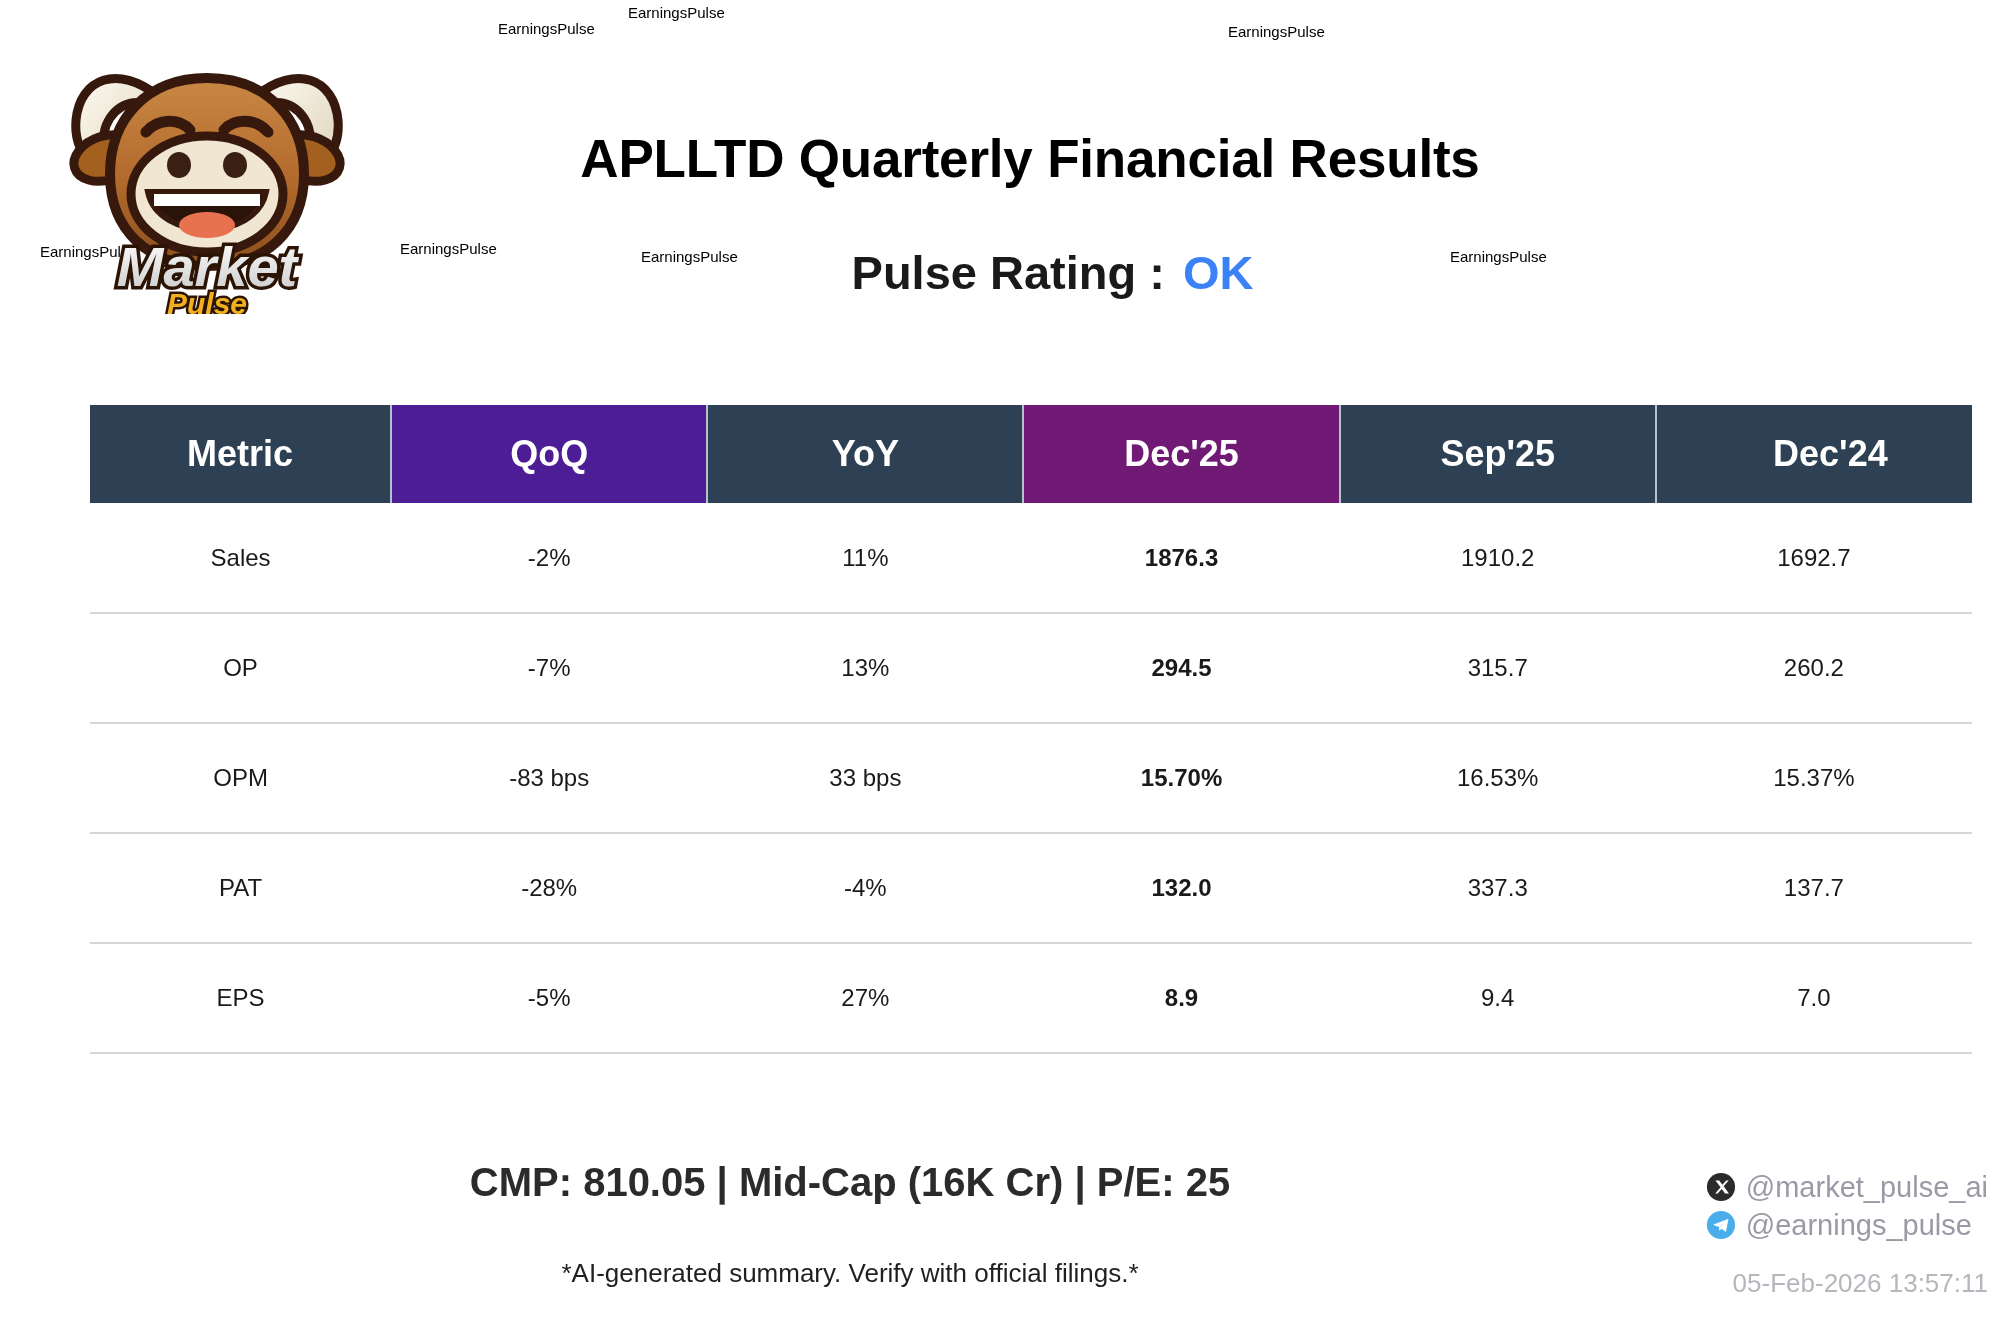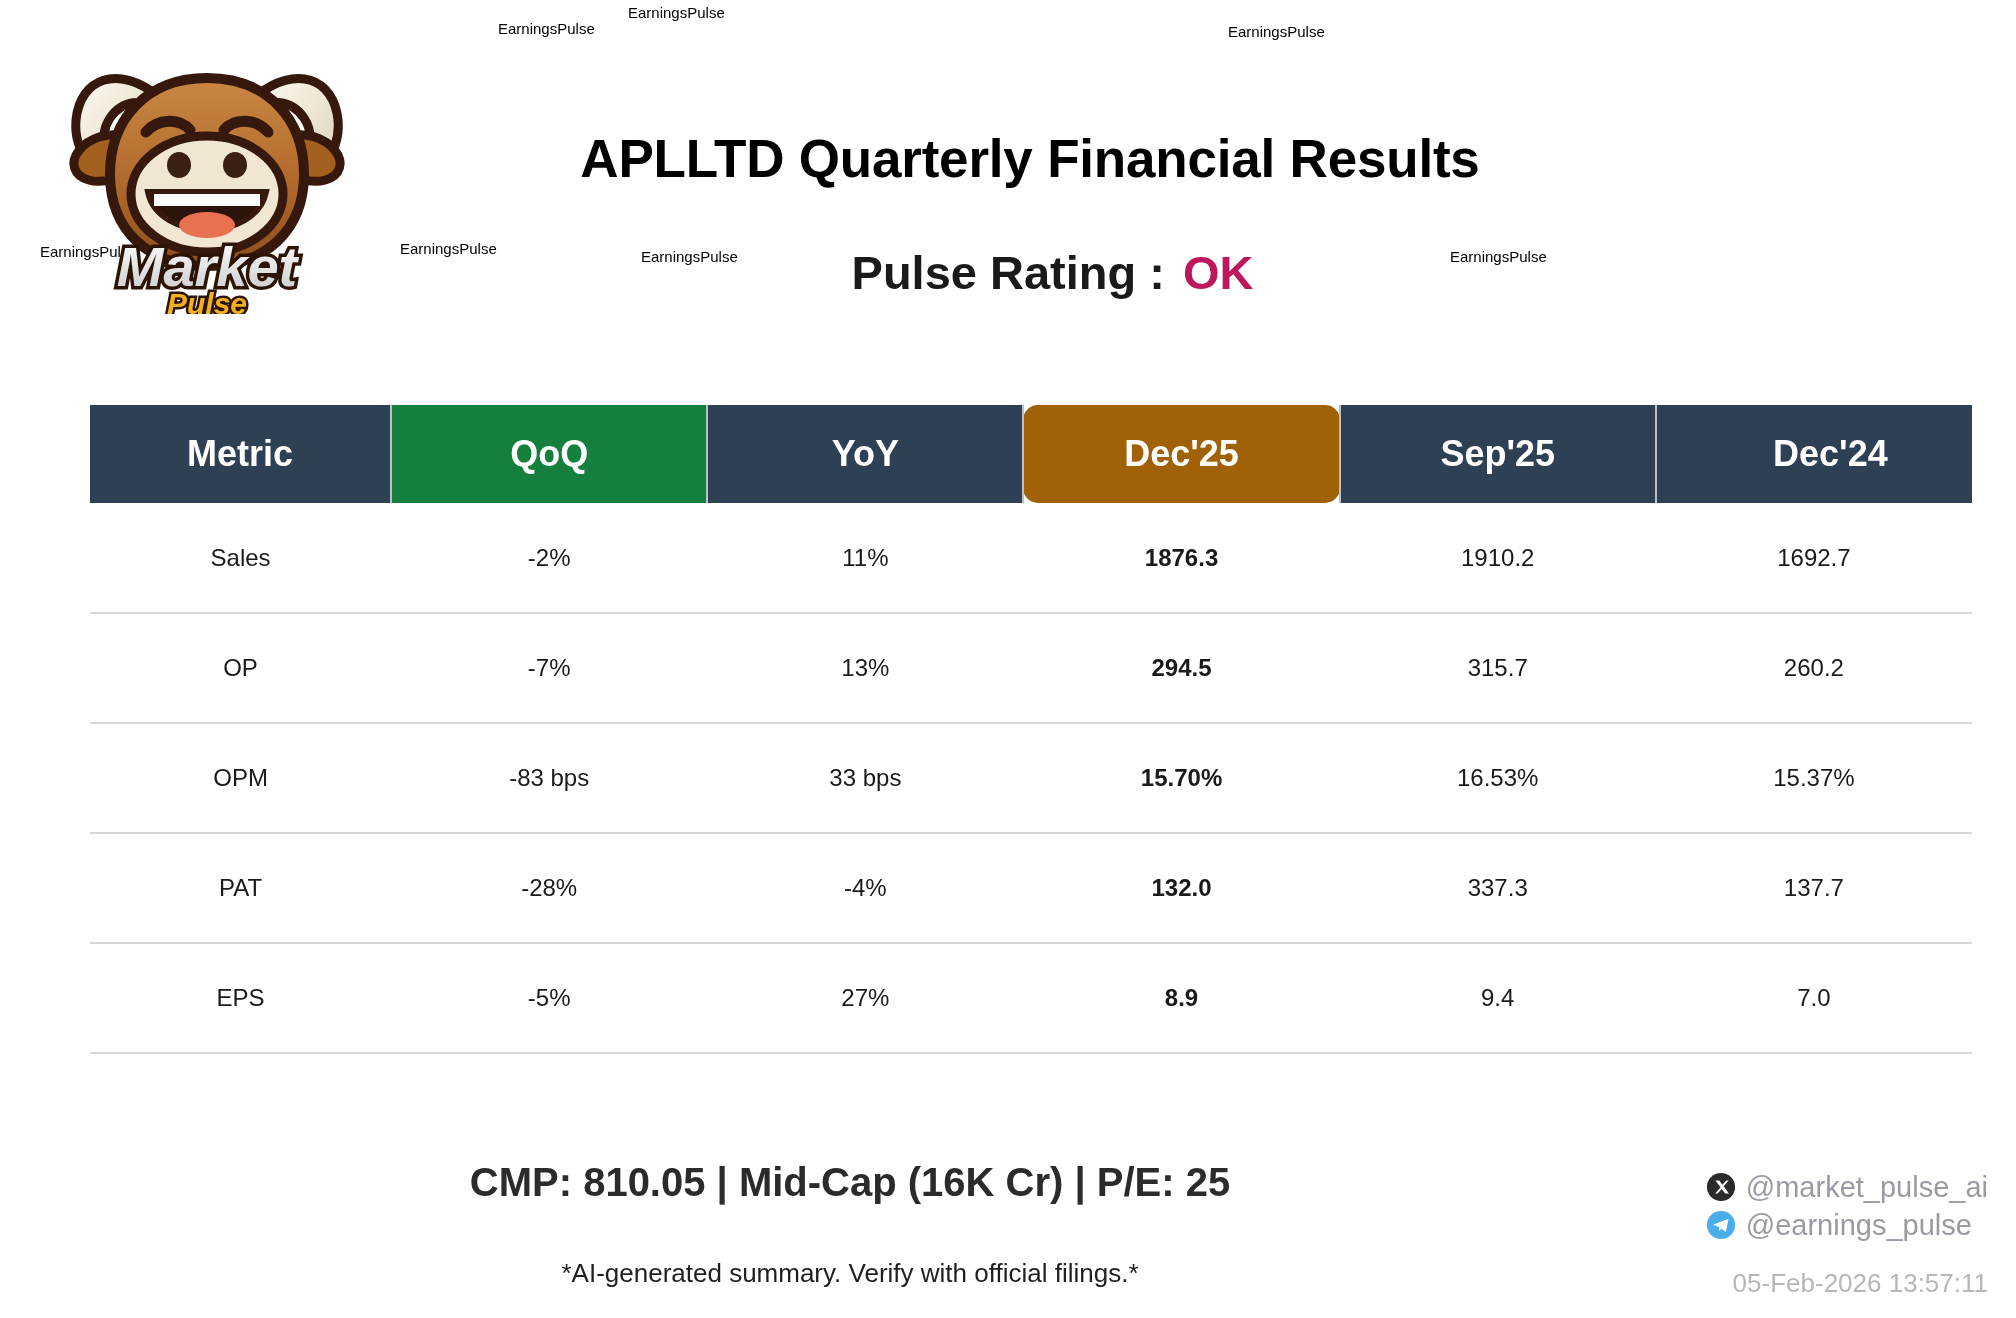--- a/index.html
+++ b/index.html
@@ -232,39 +232,39 @@
 
       <text x="145" y="252" text-anchor="middle" font-family="'Liberation Sans', sans-serif" font-size="56" font-weight="bold" font-style="italic" fill="url(#txtGrad)" stroke="#2c1405" stroke-width="7" paint-order="stroke">Market</text>
 
       <text x="145" y="280" text-anchor="middle" font-family="'Liberation Sans', sans-serif" font-size="30" font-weight="bold" font-style="italic" fill="#f2b01e" stroke="#2c1405" stroke-width="5" paint-order="stroke">Pulse</text>
     </svg>
   </div>
 
   <div id="title">APLLTD Quarterly Financial Results</div>
 
   <div id="rating-line">
-    <span class="rating-label">Pulse Rating :</span><span class="rating-value" id="rating-value" style="color: #be185d;">OK</span>
+    <span class="rating-label">Pulse Rating :</span><span class="rating-value" id="rating-value" style="color: #3b82f6;">OK</span>
   </div>
 
   <div id="table-wrap">
     <table id="results">
       <colgroup>
         <col class="c-metric">
           <col class="c-qoq">
           <col class="c-yoy">
         <col class="c-cur">
           <col class="c-prev">
           <col class="c-yago">
       </colgroup>
       <thead>
         <tr>
           <th style="background: rgb(46, 64, 83); margin-left: 32px;">Metric</th>
-          <th style="background: #15803d;">QoQ</th>
+          <th style="background: #4c1d95;">QoQ</th>
           <th style="background: rgb(46, 64, 83);">YoY</th>
-          <th style="background: #a16207; border-radius: 15px;">Dec'25</th>
+          <th style="background: #701a75;">Dec'25</th>
           <th style="background: rgb(46, 64, 83);">Sep'25</th>
           <th style="background: rgb(46, 64, 83); padding-left: 32px;">Dec'24</th>
         </tr>
       </thead>
       <tbody id="results-body">
           <tr>
             <td class="metric-name">Sales</td>
             <td class="val-flat">-2%</td>
             <td class="val-pos">11%</td>
             <td class="val-bold">1876.3</td>

